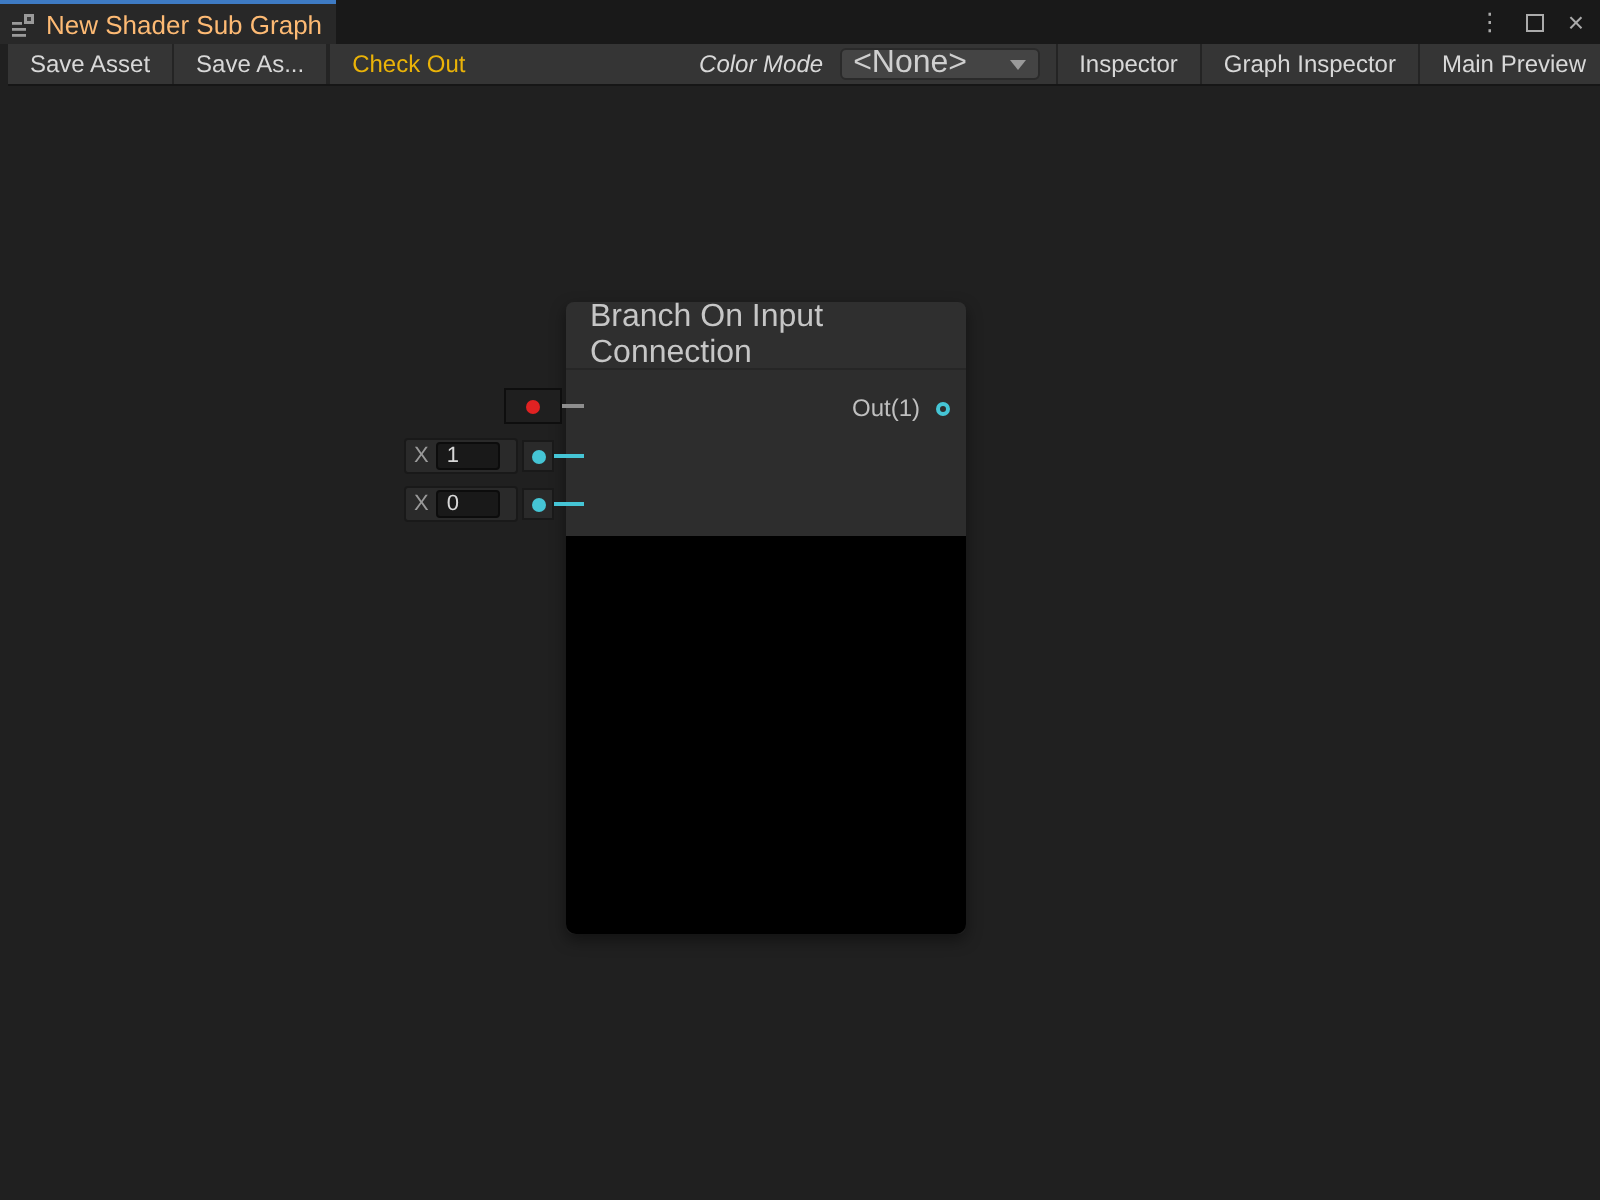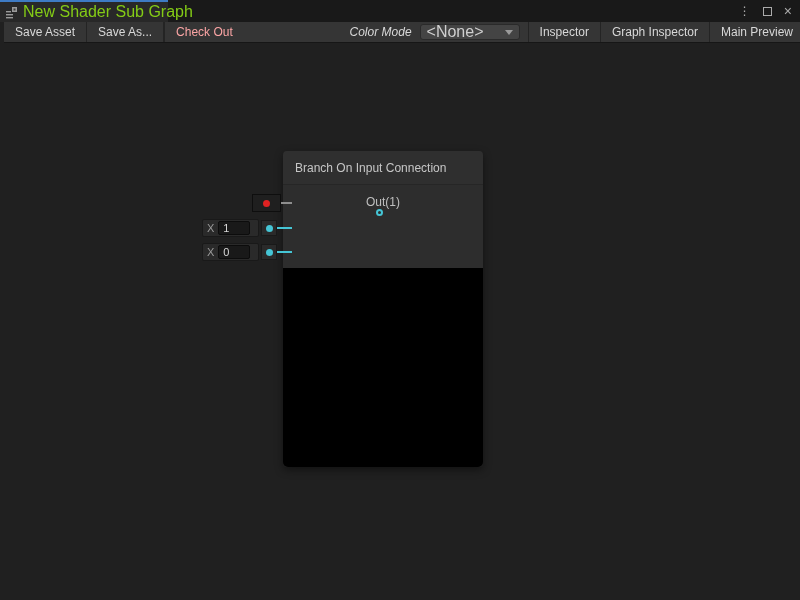--- a/index.html
+++ b/index.html
@@ -4,57 +4,57 @@
 <style>
   * { margin:0; padding:0; box-sizing:border-box; }
   html,body { width:800px; height:600px; overflow:hidden; background:#202020;
     font-family:"Liberation Sans","DejaVu Sans",sans-serif; }
 
   
   .titlebar { position:absolute; left:0; top:0; width:800px; height:22px;
     background:#191919; display:flex; align-items:stretch; }
   .tab { width:168px; height:22px; background:#282828; border-top:2px solid #3E7BC4;
     display:flex; align-items:center; padding-left:5px; gap:5px; }
-  .tab-label { font-size:16px; color:#84cc16; white-space:nowrap; }
+  .tab-label { font-size:13px; color:#fdba74; white-space:nowrap; }
   .win-controls { margin-left:auto; display:flex; align-items:center; gap:12px;
     padding-right:8px; color:#ABABAB; }
   .kebab { font-size:12px; line-height:1; cursor:default; }
   .maxbox { width:9px; height:9px; border:1.5px solid #ABABAB; display:inline-block; }
   .closex { font-size:14px; line-height:1; }
 
   
   .toolbar { position:absolute; left:4px; top:22px; width:800px; height:21px;
     background:#353535; border-bottom:1px solid #161616;
     display:flex; align-items:stretch; font-size:12px; color:#D8D8D8; }
   .tb-btn { display:flex; align-items:center; padding:0 11px; white-space:nowrap; cursor:default; }
-  .tb-btn.disabled { color:#fca5a5; }
+  .tb-btn.disabled { color:#eab308; }
   .tb-sep { width:1px; background:#242424; }
   .tb-right { margin-left:auto; display:flex; align-items:stretch; }
   .cm-label { display:flex; align-items:center; padding:0 8px 0 10px;font-style:italic; }
   .dropdown { align-self:center; width:100px; height:16px; background:#444444;
     border:1px solid #2A2A2A; border-radius:3px; display:flex; align-items:center;
     padding:0 6px; margin-right:8px; color:#CFCFCF; font-size:16px; cursor:default; }
   .dd-arrow { margin-left:auto; width:0; height:0; border-left:4px solid transparent;
     border-right:4px solid transparent; border-top:5px solid #9A9A9A; }
 
   
   .canvas { position:absolute; left:0; top:43px; width:800px; height:557px;
     background:#202020; }
 
   
   .node { position:absolute; left:283px; top:108px; width:200px;
     border-radius:4px; box-shadow:0 3px 8px rgba(0,0,0,0.45); }
   .node-header { height:34px; background:#2F2F2F; border-radius:4px 4px 0 0;
     display:flex; align-items:center; padding-left:12px;
-    font-size:12px; color:#C6C6C6; border-bottom:1px solid #262626; cursor:default; }
+    font-size:16px; color:#C6C6C6; border-bottom:1px solid #262626; cursor:default; }
   .node-body { display:flex; height:83px; }
   .body-left { width:130px; background:#3A3A3A; padding-top:7px; }
   .body-right { flex:1; background:#2D2D2D; padding-top:7px; }
   .port-row { height:24px; display:flex; align-items:center; }
-  .port-row.out { justify-content:flex-end;flex-direction:column; }
+  .port-row.out { justify-content:flex-end; }
   .ring { width:7px; height:7px; border-radius:50%; border:2px solid #45C5D5;
     background:transparent; flex:0 0 auto; cursor:crosshair; }
   .body-left .ring { margin-left:8px; }
   .body-right .ring { margin-right:8px; }
   .port-label { font-size:12px; color:#BFBFBF; margin:0 8px; white-space:nowrap; }
   .node-preview { height:199px; background:#000000; border-radius:0 0 5px 5px; }
 
   
   .prop-box { position:absolute; left:252px; top:151px; width:29px; height:18px;
     background:#1F1F1F; border:1px solid #0E0E0E; display:flex;

